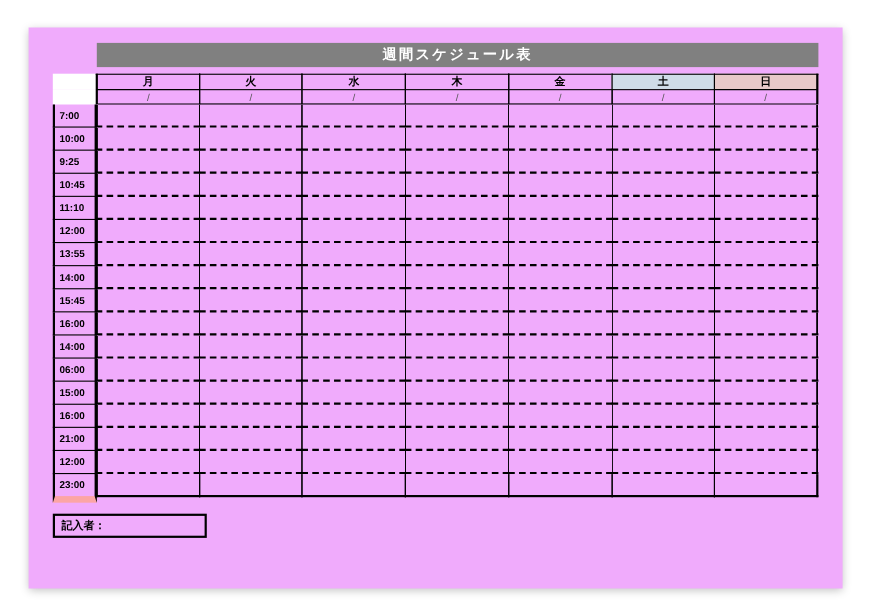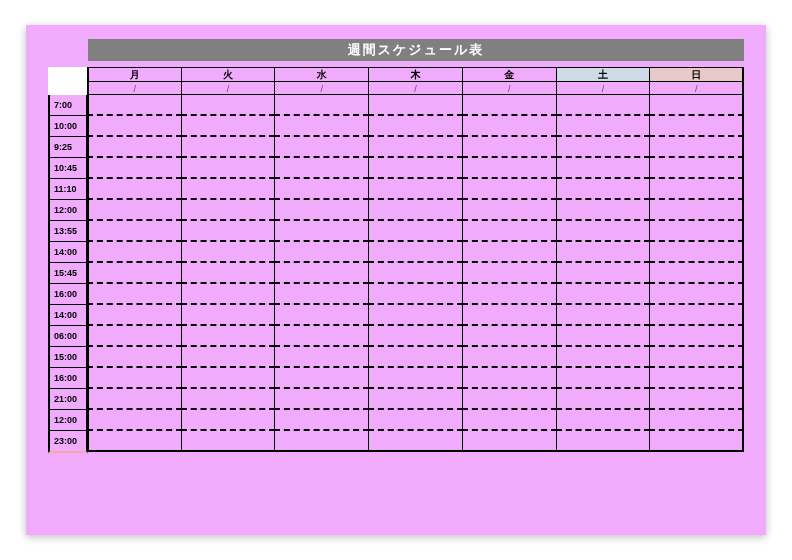--- a/index.html
+++ b/index.html
@@ -79,21 +79,21 @@
   
   .slot {
     border-left: 1px solid #000;
     border-right: 1px solid #000;
     border-bottom: 2px dashed #000;
     height: 21px;
   }
   .slot.right-edge { border-right: 2px solid #000; }
   .slot.last-row { border-bottom: 2px solid #000; }
   .time-label.first { border-top: none; }
-  .time-label.last { border-bottom: 2px solid #fca5a5; }
+  .time-label.last { border-bottom: 6px solid #fca5a5; }
   .time-label { border-top: none; }
   .time-label { border-left: 2px solid #000; }
 
   .recorder {
     margin-top: 10px;
     width: 140px;
     height: 22px;
     border: 2px solid #000;
     font-size: 10px;
     font-weight: bold;
@@ -267,14 +267,17 @@
       <div class="time-label last">23:00</div>
       <div class="slot col-first last-row" style="border-left: 2px solid rgb(0, 0, 0);"></div>
       <div class="slot last-row"></div>
       <div class="slot last-row"></div>
       <div class="slot last-row"></div>
       <div class="slot last-row"></div>
       <div class="slot last-row"></div>
       <div class="slot right-edge last-row"></div>
     </div>
 
+  <div class="recorder">
+    <span>記入者：</span>
+  </div>
 
 </div>
 
 </body></html>

